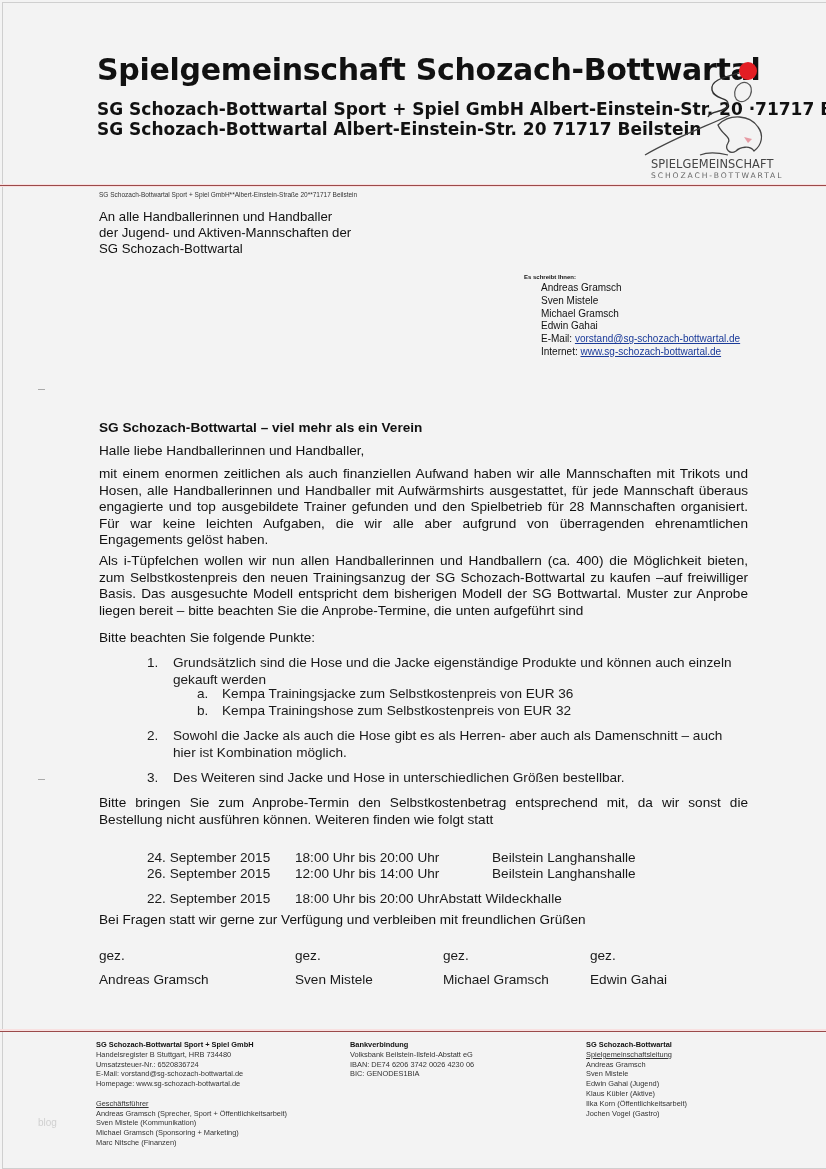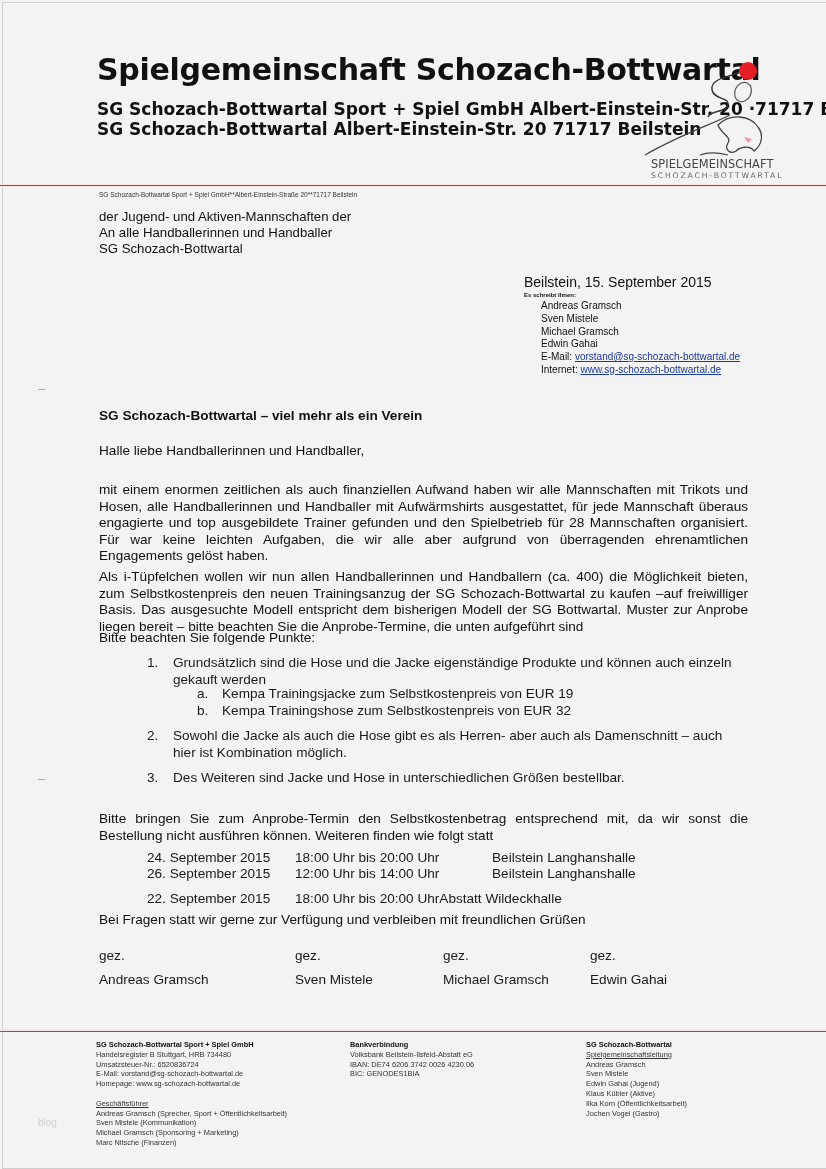--- a/index.html
+++ b/index.html
@@ -16,22 +16,22 @@
   .rule-pink { left: 0; width: 826px; height: 3px; background: #f8e0e0; }
   .sender-small { left: 99px; top: 191px; font-size: 6.5px; color: #333; white-space: nowrap; }
   .recipient { left: 99px; top: 209px; font-size: 13.2px; line-height: 16px; color: #111; }
   .info { left: 524px; top: 273px; font-size: 10px; line-height: 12.8px; color: #111; }
   .info .date { font-size: 14px; line-height: 18px; }
   .info .small { font-size: 6px; font-weight: bold; line-height: 9px; }
   .info .indent { padding-left: 17px; }
   .info a { color: #1a3a99; text-decoration: underline; }
   .mark { left: 38px; width: 7px; height: 1px; background: #aaa; }
   .body { left: 99px; width: 649px; font-size: 13.6px; line-height: 16.6px; color: #111; }
-  .justify { text-align: justify; margin-top: 16px; }
-  .subject { font-weight: bold; font-size: 13.6px; }
+  .justify { text-align: justify; }
+  .subject { font-weight: bold; font-size: 13.6px; margin-top: 12px; }
   .list { left: 147px; width: 601px; font-size: 13.6px; line-height: 16.6px; }
   .num { display: inline-block; width: 26px; }
   .sub { left: 197px; font-size: 13.6px; line-height: 16.6px; }
   .subl { display: inline-block; width: 25px; }
   .sched { left: 147px; font-size: 13.6px; line-height: 16.6px; white-space: nowrap; margin-top: 13px; }
   .c1 { display: inline-block; width: 148px; }
   .c2 { display: inline-block; width: 197px; }
   .sig { font-size: 13.6px; white-space: nowrap; }
   .foot { font-size: 7.4px; line-height: 9.8px; color: #333; white-space: nowrap; }
   .foot b { color: #111; }
@@ -61,27 +61,26 @@
 </svg>
 <div class="abs logo-t1">SPIELGEMEINSCHAFT</div>
 <div class="abs logo-t2">SCHOZACH-BOTTWARTAL</div>
 
 <div class="abs rule-pink" style="top:184px"></div>
 <div class="abs rule" style="top:185px"></div>
 
 <div class="abs sender-small">SG Schozach-Bottwartal Sport + Spiel GmbH**Albert-Einstein-Straße 20**71717 Beilstein</div>
 
 <div class="abs recipient">
+  <div>An alle Handballerinnen und Handballer</div>
   <div>der Jugend- und Aktiven-Mannschaften der</div>
-  <div>An alle Handballerinnen und Handballer</div>
   <div>SG Schozach-Bottwartal</div>
 </div>
 
 <div class="abs info">
-  <div class="date">Beilstein, 15. September 2015</div>
   <div class="small">Es schreibt Ihnen:</div>
   <div class="indent">Andreas Gramsch</div>
   <div class="indent">Sven Mistele</div>
   <div class="indent">Michael Gramsch</div>
   <div class="indent">Edwin Gahai</div>
   <div class="indent"><span>E-Mail: </span><a>vorstand@sg-schozach-bottwartal.de</a></div>
   <div class="indent"><span>Internet: </span><a>www.sg-schozach-bottwartal.de</a></div>
 </div>
 
 <div class="abs mark" style="top:389px"></div>
@@ -92,21 +91,21 @@
 <div class="abs body justify" style="top:466px">mit einem enormen zeitlichen als auch finanziellen Aufwand haben wir alle Mannschaften mit Trikots und Hosen, alle Handballerinnen und Handballer mit Aufwärmshirts ausgestattet, für jede Mannschaft überaus engagierte und top ausgebildete Trainer gefunden und den Spielbetrieb für 28 Mannschaften organisiert. Für war keine leichten Aufgaben, die wir alle aber aufgrund von überragenden ehrenamtlichen Engagements gelöst haben.</div>
 <div class="abs body justify" style="top:553px">Als i-Tüpfelchen wollen wir nun allen Handballerinnen und Handballern (ca. 400) die Möglichkeit bieten, zum Selbstkostenpreis den neuen Trainingsanzug der SG Schozach-Bottwartal zu kaufen –auf freiwilliger Basis. Das ausgesuchte Modell entspricht dem bisherigen Modell der SG Bottwartal. Muster zur Anprobe liegen bereit – bitte beachten Sie die Anprobe-Termine, die unten aufgeführt sind</div>
 <div class="abs body" style="top:630px">Bitte beachten Sie folgende Punkte:</div>
 
 <div class="abs list" style="top:655px">
   <div style="display:flex">
       <span class="num">1.</span>
       <span style="flex:1">Grundsätzlich sind die Hose und die Jacke eigenständige Produkte und können auch einzeln gekauft werden</span>
     </div>
 </div>
-<div class="abs sub" style="top:686px"><span class="subl">a.</span><span>Kempa Trainingsjacke zum Selbstkostenpreis von EUR 19</span></div>
+<div class="abs sub" style="top:686px"><span class="subl">a.</span><span>Kempa Trainingsjacke zum Selbstkostenpreis von EUR 36</span></div>
 <div class="abs sub" style="top:703px"><span class="subl">b.</span><span>Kempa Trainingshose zum Selbstkostenpreis von EUR 32</span></div>
 <div class="abs list" style="top:728px">
   <div style="display:flex">
       <span class="num">2.</span>
       <span style="flex:1">Sowohl die Jacke als auch die Hose gibt es als Herren- aber auch als Damenschnitt – auch hier ist Kombination möglich.</span>
     </div>
 </div>
 <div class="abs list" style="top:770px">
   <div style="display:flex">
       <span class="num">3.</span>

